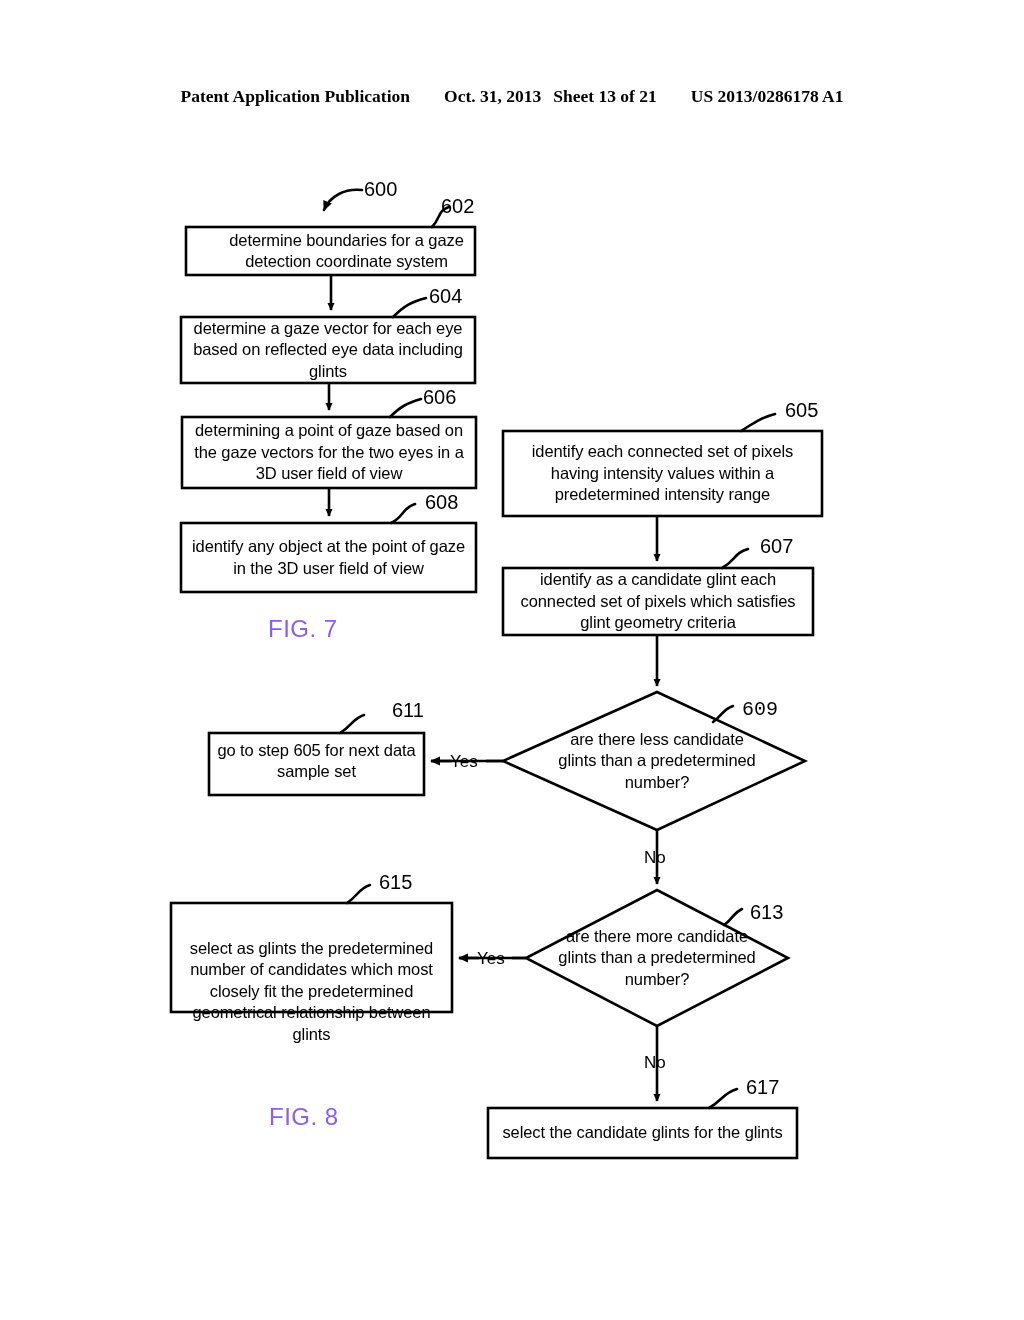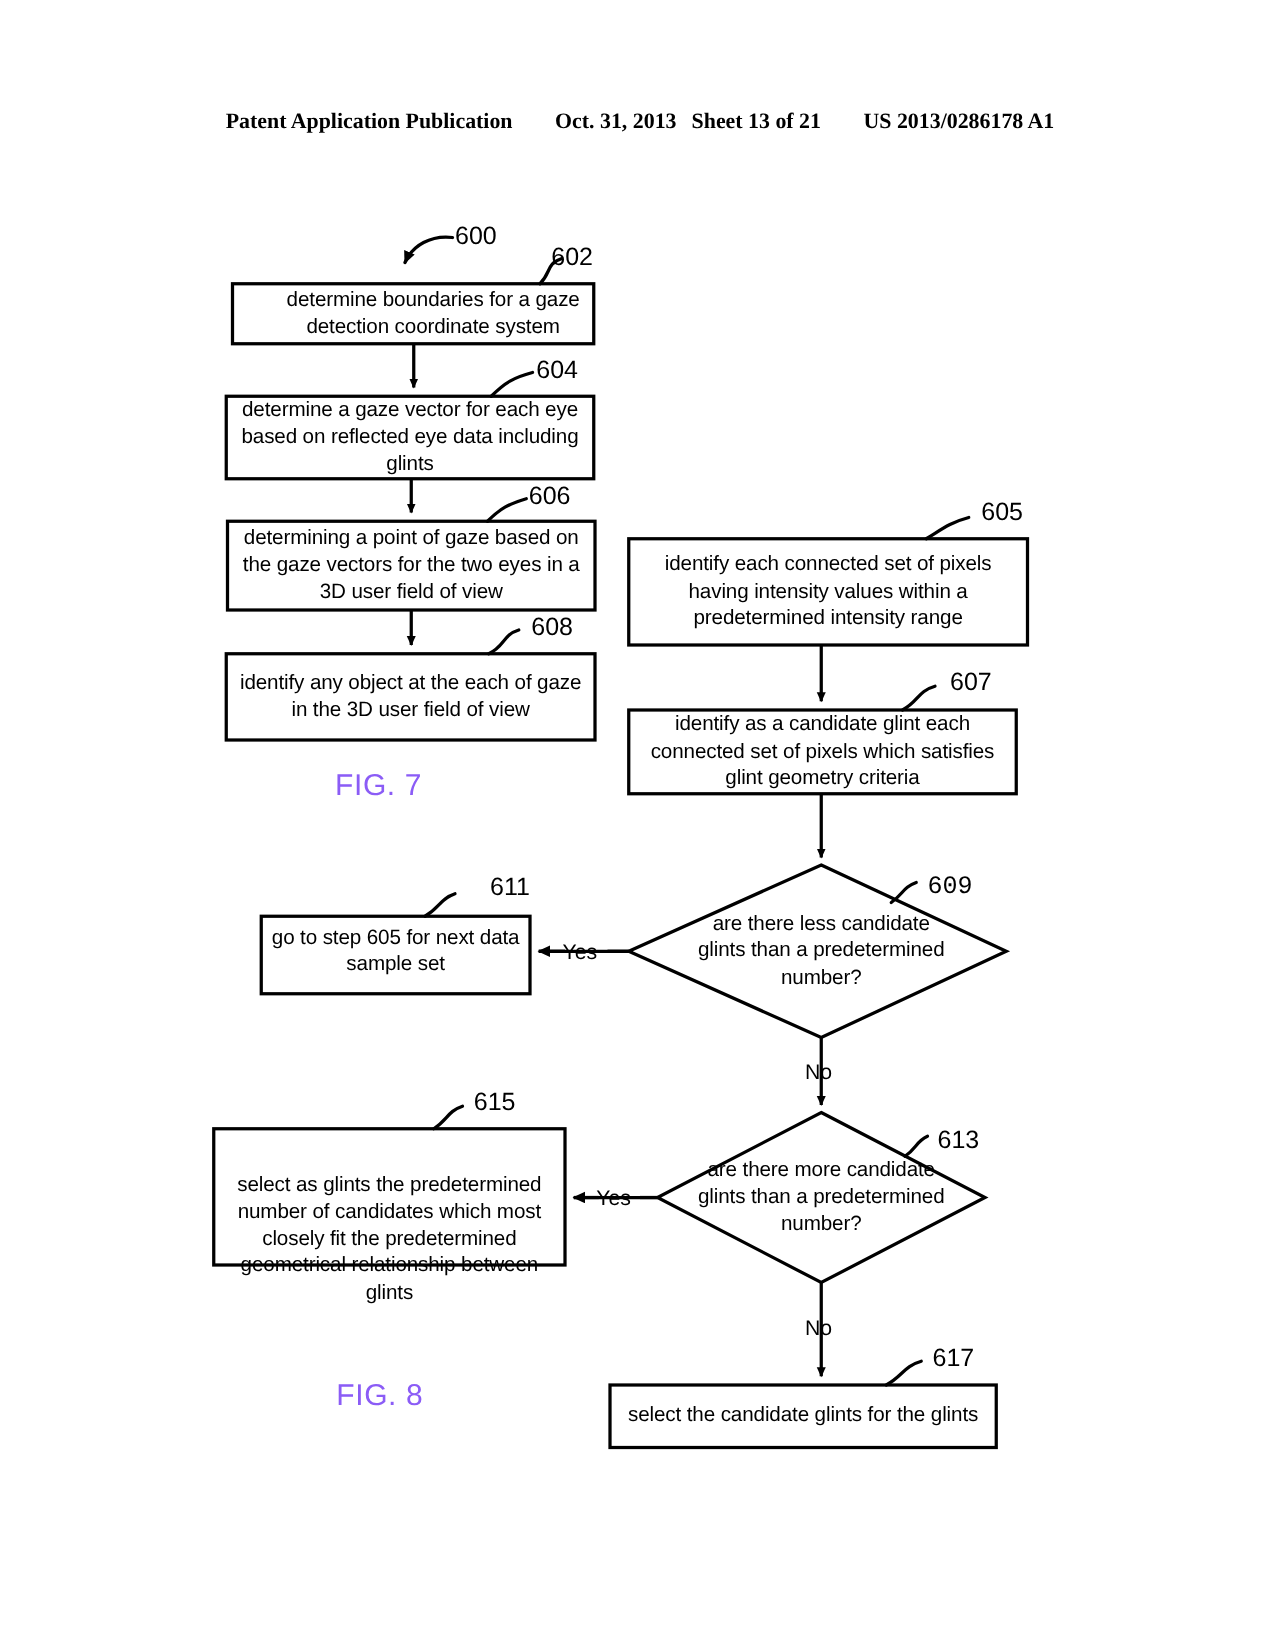--- a/index.html
+++ b/index.html
@@ -172,21 +172,21 @@
       <path d="M709,1108 C722,1101 723,1093 737,1089"></path>
     </g>
   </svg>
 
   <div class="node-text" style="left:188px; top:227px; width:285px; height:48px;margin-left:16px;">determine boundaries for a gaze detection coordinate system</div>
 
   <div class="node-text" style="left:183px; top:317px; width:290px; height:66px;">determine a gaze vector for each eye based on reflected eye data including glints</div>
 
   <div class="node-text" style="left:184px; top:417px; width:290px; height:71px;">determining a point of gaze based on the gaze vectors for the two eyes in a 3D user field of view</div>
 
-  <div class="node-text" style="left:183px; top:523px; width:291px; height:69px;">identify any object at the each of gaze in the 3D user field of view</div>
+  <div class="node-text" style="left:183px; top:523px; width:291px; height:69px;">identify any object at the point of gaze in the 3D user field of view</div>
 
   <div class="node-text" style="left:505px; top:431px; width:315px; height:85px;">identify each connected set of pixels having intensity values within a predetermined intensity range</div>
 
   <div class="node-text" style="left:505px; top:568px; width:306px; height:67px;">identify as a candidate glint each connected set of pixels which satisfies glint geometry criteria</div>
 
   <div class="node-text" style="left:547px; top:712px; width:220px; height:98px;">are there less candidate glints than a predetermined number?</div>
 
   <div class="node-text" style="left:211px; top:733px; width:211px; height:56px;">go to step 605 for next data sample set</div>
 
   <div class="node-text" style="left:553px; top:908px; width:208px; height:100px;">are there more candidate glints than a predetermined number?</div>

